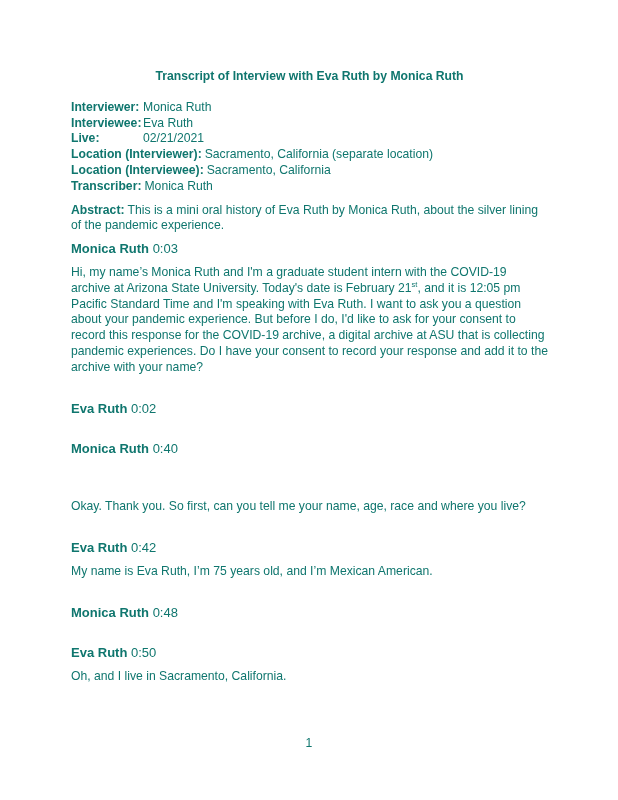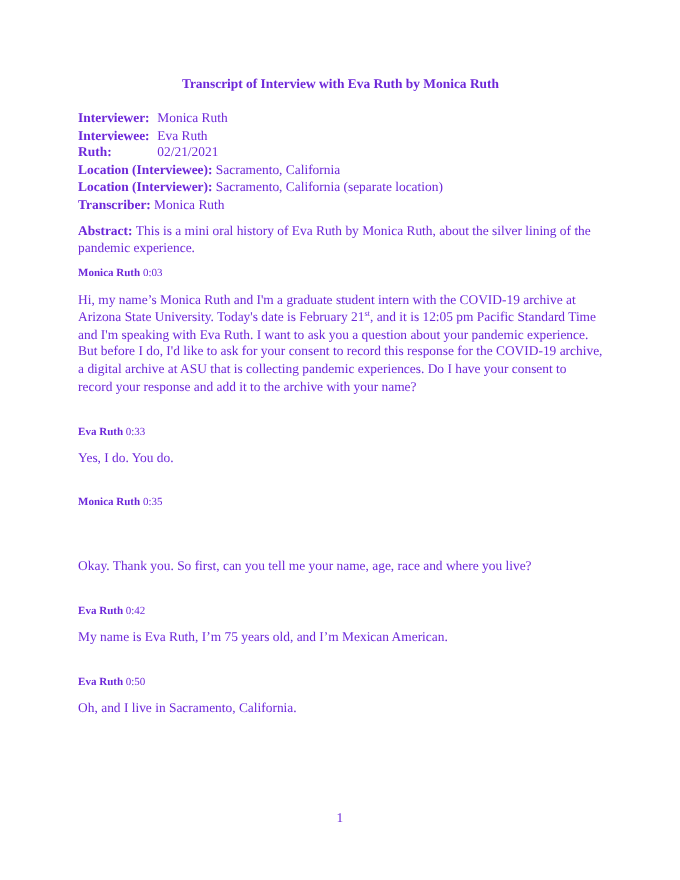--- a/index.html
+++ b/index.html
@@ -1,22 +1,22 @@
 <!DOCTYPE html>
 <html><head>
 <meta charset="utf-8">
 <style>
   html, body { margin: 0; padding: 0; background: #ffffff; }
   .page {
     position: relative;
     width: 618px;
     height: 800px;
     background: #ffffff;
-    color: #6d28d9;
-    font-family: Liberation Serif, serif;
+    color: #0f766e;
+    font-family: Liberation Sans, sans-serif;
     font-size: 12.2px;
     line-height: 15.8px;
     overflow: hidden;
   }
   .content {
     position: absolute;
     left: 71px;
     top: 69px;
     width: 477px;
   }
@@ -28,21 +28,21 @@
   }
   .meta-row { margin: 0; }
   .meta-label { font-weight: bold; }
   .meta-label.tabbed { display: inline-block; width: 72px; }
   .meta-label.inline { margin-right: 3px; }
   .abstract { margin: 8px 0 0 0; }
   .abstract-label { font-weight: bold; margin-right: 3px; }
   .turn { margin: 25px 0 0 0; }
   #turns .turn:first-child { margin-top: 7px; }
   .speaker {
-    font-size: 10px;
+    font-size: 13px;
     line-height: 15.8px;
     font-weight: bold;
     margin: 0;
   }
   .timestamp { font-weight: normal; }
   .turn-text { margin: 8px 0 0 0; }
   .turn-text.extra-gap { margin-top: 42px; }
   .turn-text sup {
     font-size: 0.62em;
     line-height: 0;
@@ -63,53 +63,53 @@
 <div class="page">
   <div class="content">
 
     <h1 class="title">Transcript of Interview with Eva Ruth by Monica Ruth</h1>
 
     <div id="meta">
   <div class="meta-row"><span class="meta-label tabbed">Interviewer:</span><span class="meta-value">Monica Ruth</span></div>
 
   <div class="meta-row"><span class="meta-label tabbed">Interviewee:</span><span class="meta-value">Eva Ruth</span></div>
 
-  <div class="meta-row"><span class="meta-label tabbed">Ruth:</span><span class="meta-value">02/21/2021</span></div>
+  <div class="meta-row"><span class="meta-label tabbed">Live:</span><span class="meta-value">02/21/2021</span></div>
+
+  <div class="meta-row"><span class="meta-label inline">Location (Interviewer):</span><span class="meta-value">Sacramento, California (separate location)</span></div>
 
   <div class="meta-row"><span class="meta-label inline">Location (Interviewee):</span><span class="meta-value">Sacramento, California</span></div>
-
-  <div class="meta-row"><span class="meta-label inline">Location (Interviewer):</span><span class="meta-value">Sacramento, California (separate location)</span></div>
 
   <div class="meta-row"><span class="meta-label inline">Transcriber:</span><span class="meta-value">Monica Ruth</span></div>
 </div>
 
     <p class="abstract"><span class="abstract-label">Abstract:</span><span>This is a mini oral history of Eva Ruth by Monica Ruth, about the silver lining of the pandemic experience.</span></p>
 
     <div id="turns">
   <section class="turn">
     <h2 class="speaker"><span class="speaker-name">Monica Ruth</span> <span class="timestamp">0:03</span></h2>
     <p class="turn-text"><span>Hi, my name’s Monica Ruth and I'm a graduate student intern with the COVID-19 archive at Arizona State University. Today's date is February 21</span><sup>st</sup><span>, and it is 12:05 pm Pacific Standard Time and I'm speaking with Eva Ruth. I want to ask you a question about your pandemic experience. But before I do, I'd like to ask for your consent to record this response for the COVID-19 archive, a digital archive at ASU that is collecting pandemic experiences. Do I have your consent to record your response and add it to the archive with your name?</span></p>
   </section>
 
   <section class="turn">
-    <h2 class="speaker"><span class="speaker-name">Eva Ruth</span> <span class="timestamp">0:33</span></h2>
-    <p class="turn-text"><span>Yes, I do. You do.</span></p>
+    <h2 class="speaker"><span class="speaker-name">Eva Ruth</span> <span class="timestamp">0:02</span></h2>
   </section>
 
   <section class="turn">
-    <h2 class="speaker"><span class="speaker-name">Monica Ruth</span> <span class="timestamp">0:35</span></h2>
+    <h2 class="speaker"><span class="speaker-name">Monica Ruth</span> <span class="timestamp">0:40</span></h2>
     <p class="turn-text extra-gap"><span>Okay. Thank you. So first, can you tell me your name, age, race and where you live?</span></p>
   </section>
 
   <section class="turn">
     <h2 class="speaker"><span class="speaker-name">Eva Ruth</span> <span class="timestamp">0:42</span></h2>
     <p class="turn-text"><span>My name is Eva Ruth, I’m 75 years old, and I’m Mexican American.</span></p>
   </section>
 
   <section class="turn">
+    <h2 class="speaker"><span class="speaker-name">Monica Ruth</span> <span class="timestamp">0:48</span></h2>
   </section>
 
   <section class="turn">
     <h2 class="speaker"><span class="speaker-name">Eva Ruth</span> <span class="timestamp">0:50</span></h2>
     <p class="turn-text"><span>Oh, and I live in Sacramento, California.</span></p>
   </section>
 </div>
 
   </div>
 

